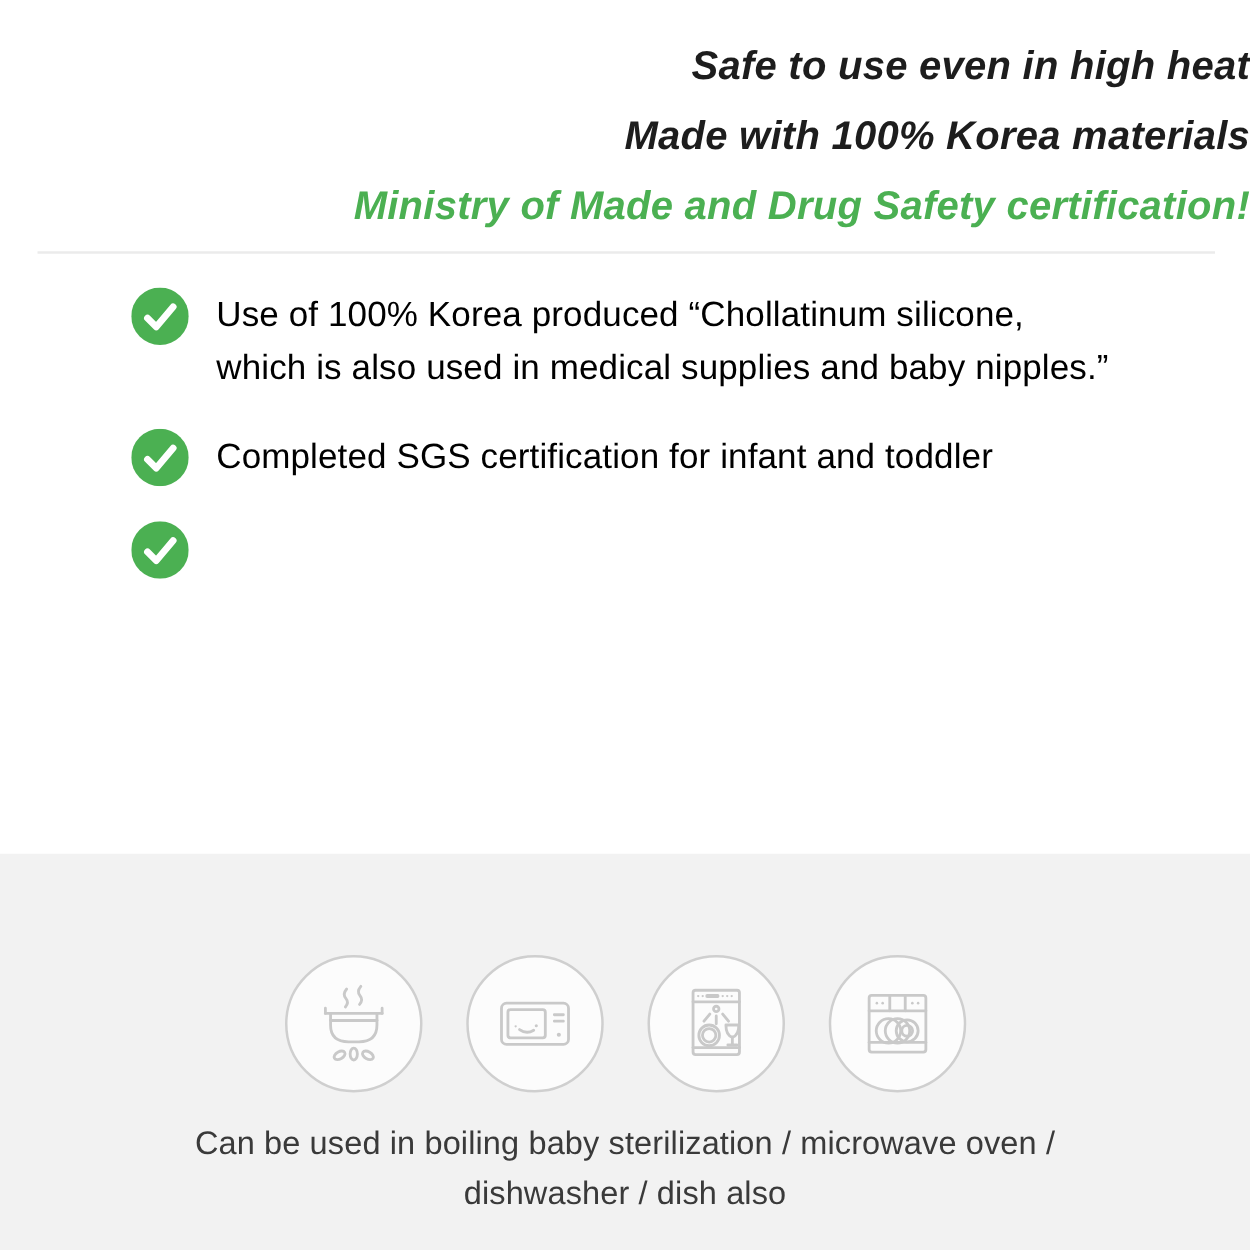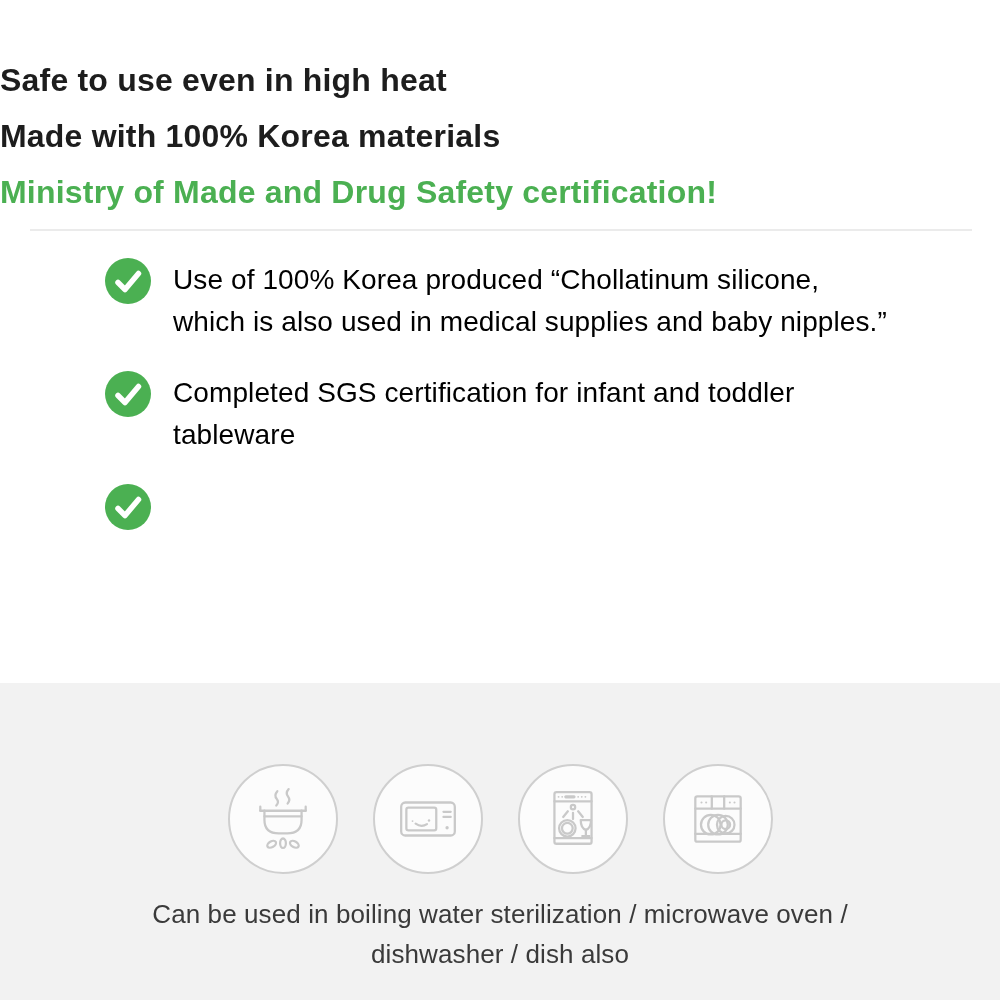--- a/index.html
+++ b/index.html
@@ -8,22 +8,23 @@
     position: relative;
     width: 1000px;
     height: 1000px;
     background: #ffffff;
     overflow: hidden;
     font-family: "Liberation Sans", sans-serif;
     -webkit-font-smoothing: antialiased;
   }
   
   .header {
-    padding-top: 52px;
-    text-align: left;
+    padding-top: 24px;
+    text-align: right;
+    font-style: italic;
   }
   .h-line {
     font-size: 32px;
     line-height: 56px;
     font-weight: 600;
     color: #1d1d1d;
     letter-spacing: 0.2px;
   }
   .h-line.green { color: #4bb052; }
   
@@ -121,21 +122,20 @@
     </li>
     <li class="feature">
       <span class="check-wrap">
         <svg width="46" height="46" viewBox="0 0 46 46">
           <circle cx="23" cy="23" r="23" fill="#4bb052"></circle>
           <path d="M13 24.5 L20 31.5 L33.5 15.5" stroke="#ffffff" stroke-width="5.5" fill="none" stroke-linecap="round" stroke-linejoin="round"></path>
         </svg>
       </span>
       <span class="feature-text">
         <div>Completed SGS certification for infant and toddler</div>
-        <div>tableware</div>
       </span>
     </li>
     <li class="feature">
       <span class="check-wrap">
         <svg width="46" height="46" viewBox="0 0 46 46">
           <circle cx="23" cy="23" r="23" fill="#4bb052"></circle>
           <path d="M13 24.5 L20 31.5 L33.5 15.5" stroke="#ffffff" stroke-width="5.5" fill="none" stroke-linecap="round" stroke-linejoin="round"></path>
         </svg>
       </span>
     </li>
@@ -203,18 +203,18 @@
           <circle cx="32" cy="37.5" r="9.5"></circle>
           <circle cx="39.5" cy="37.5" r="8.5"></circle>
           <circle cx="39.5" cy="37.5" r="4.2"></circle>
           <path d="M10 46.5 H54"></path>
         </svg>
       </div>
 
     </div>
 
     <div class="caption">
-      <div>Can be used in boiling water sterilization / microwave oven /</div>
+      <div>Can be used in boiling baby sterilization / microwave oven /</div>
       <div>dishwasher / dish also</div>
     </div>
   </div>
 
 </div>
 
 </body></html>

